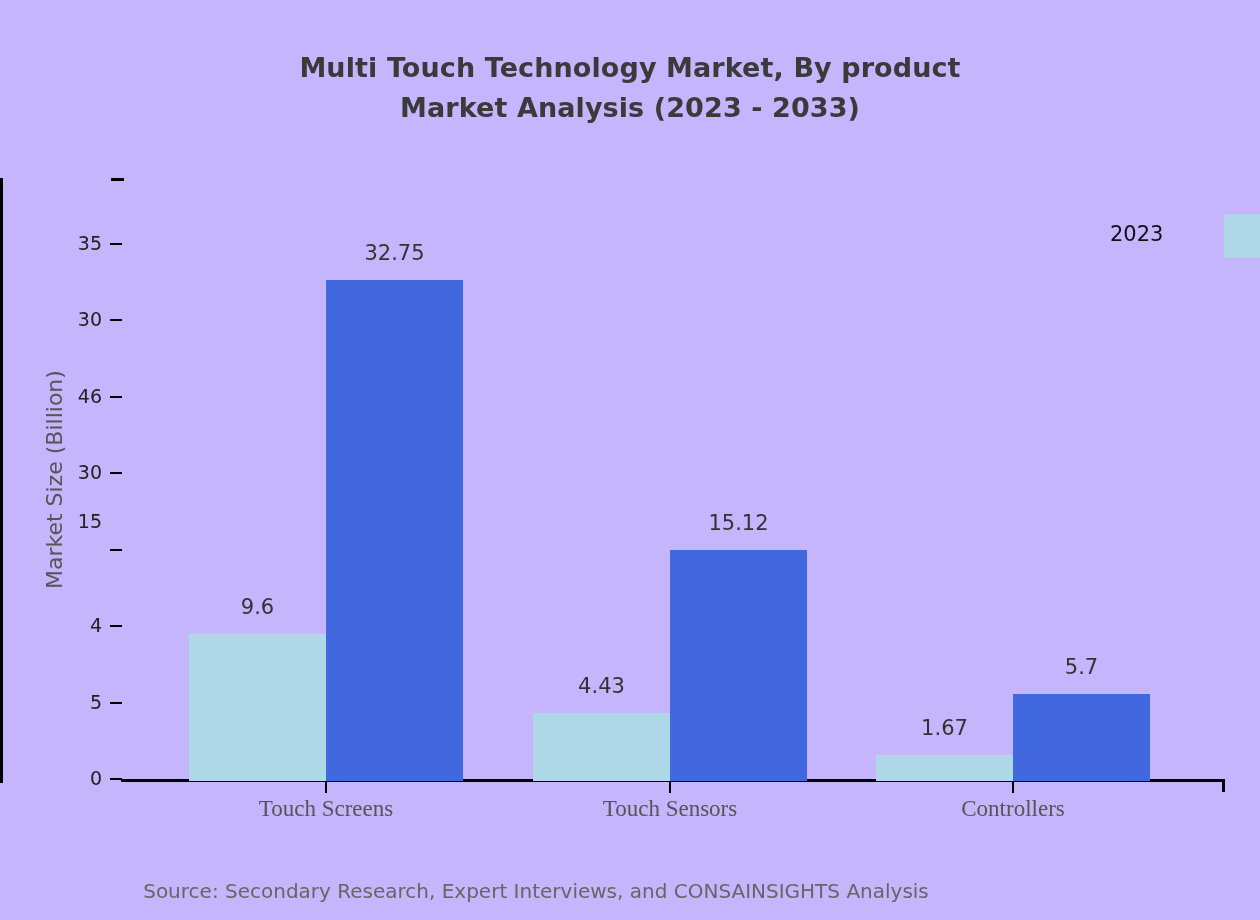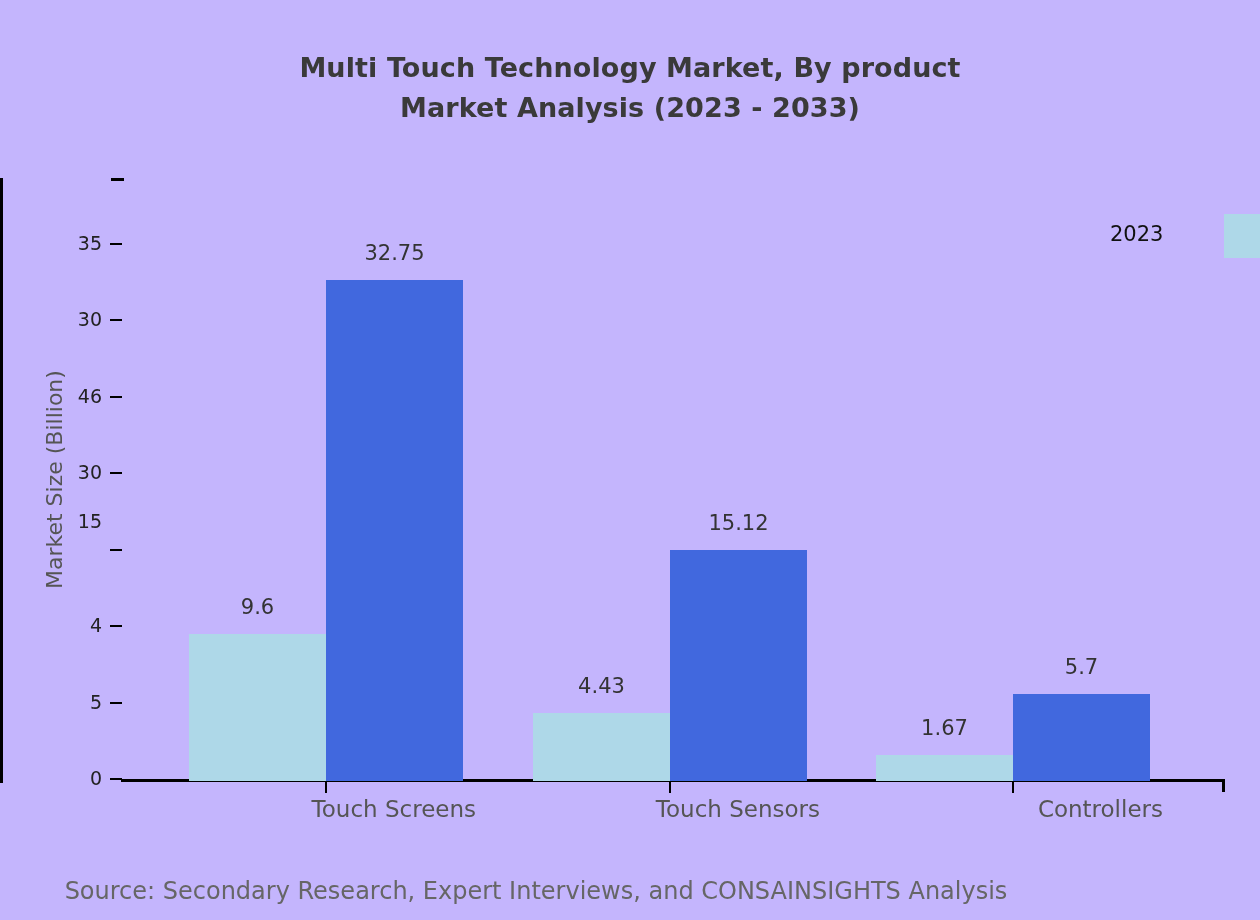--- a/index.html
+++ b/index.html
@@ -98,25 +98,26 @@
   .x-tick {
     position: absolute;
     top: 781px;
     width: 2px;
     height: 12px;
     background: #000000;
   }
   .x-tick-label {
     position: absolute;
     top: 794px;
-    text-align: right;
+    text-align: center;
     color: #555555;
     font-size: 23px;
     line-height: 30px;
     white-space: nowrap;
+    font-family: Liberation Serif, serif;
   }
 
   
   .y-axis-title {
     position: absolute;
     left: 0px;
     top: 0px;
     transform-origin: 0 0;
     color: #555555;
     font-size: 22px;
@@ -170,21 +171,21 @@
   }
 
   
   .source-note {
     position: absolute;
     left: 0;
     top: 878px;
     width: 1072px;
     text-align: center;
     color: #666666;
-    font-size: 24px;
+    font-size: 20px;
     line-height: 26px;
   }
 </style>
 </head>
 <body>
 
 <div id="chart-root">
 
   <div class="chart-title">
     <span>Multi Touch Technology Market, By product</span>

